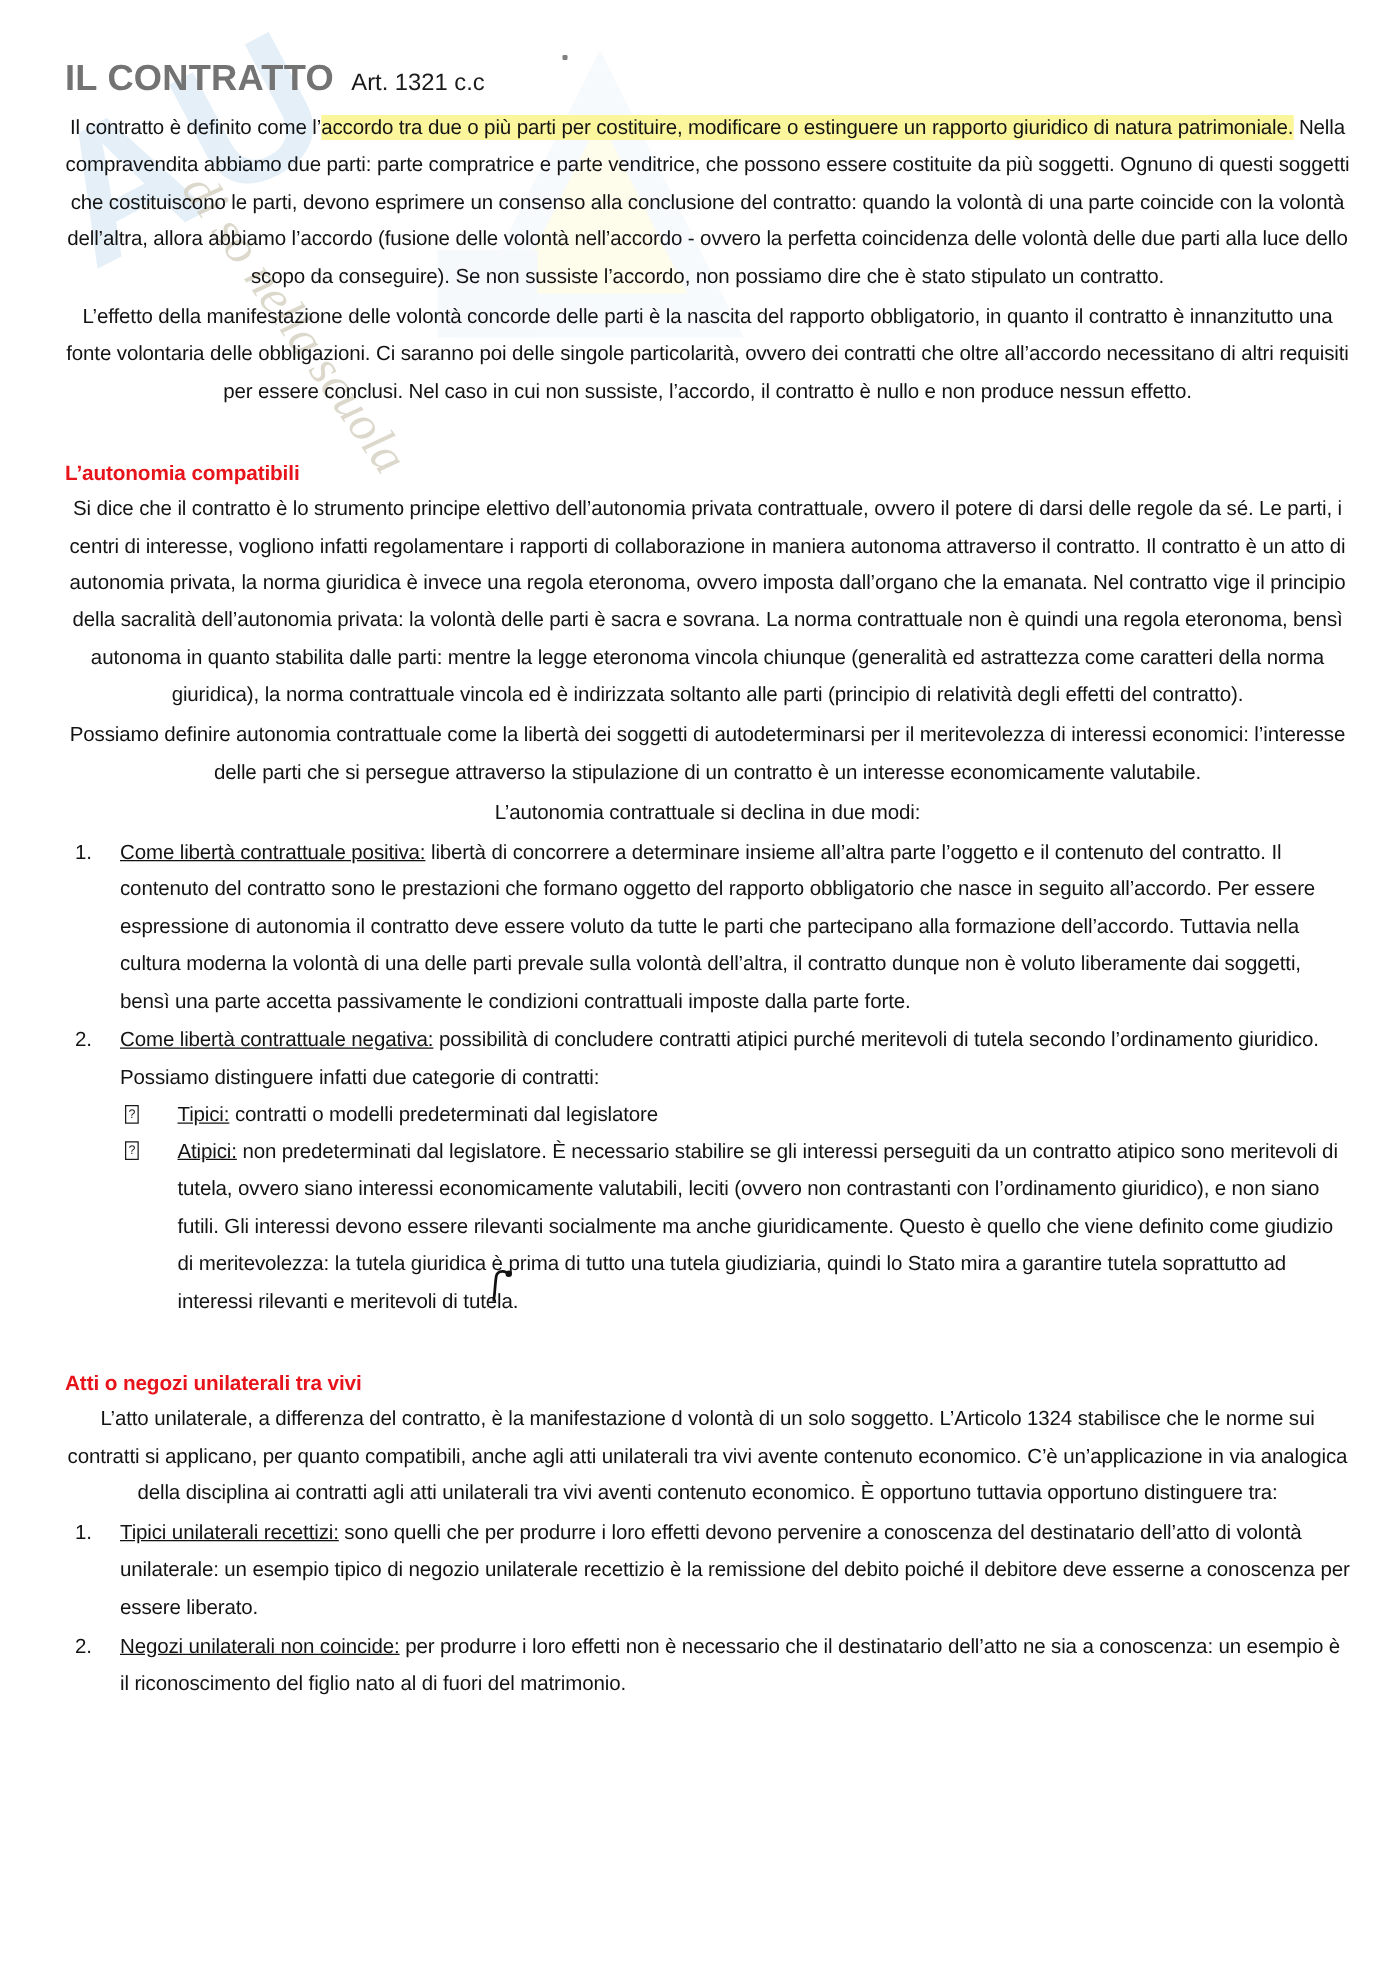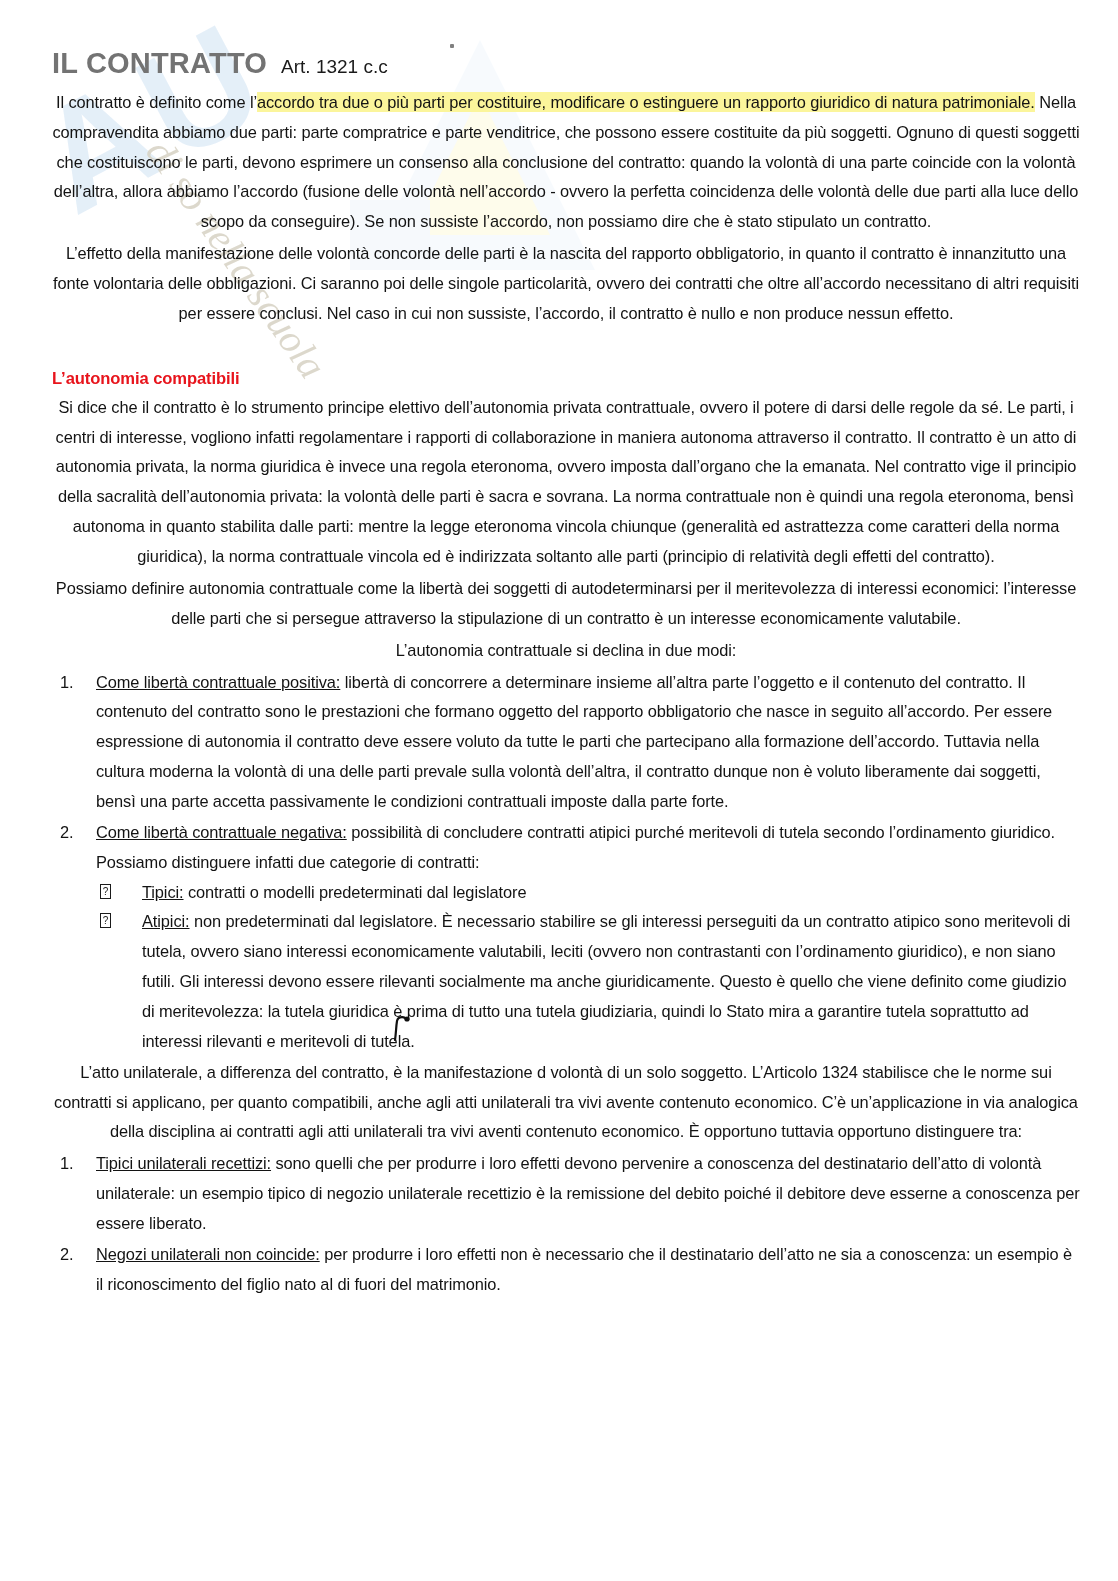--- a/index.html
+++ b/index.html
@@ -240,20 +240,21 @@
     <ol class="numlist">
       <li><span class="lead">Come libertà contrattuale positiva:</span><span> libertà di concorrere a determinare insieme all’altra parte l’oggetto e il contenuto del contratto. Il contenuto del contratto sono le prestazioni che formano oggetto del rapporto obbligatorio che nasce in seguito all’accordo. Per essere espressione di autonomia il contratto deve essere voluto da tutte le parti che partecipano alla formazione dell’accordo. Tuttavia nella cultura moderna la volontà di una delle parti prevale sulla volontà dell’altra, il contratto dunque non è voluto liberamente dai soggetti, bensì una parte accetta passivamente le condizioni contrattuali imposte dalla parte forte.</span></li>
       <li><span class="lead">Come libertà contrattuale negativa:</span><span> possibilità di concludere contratti atipici purché meritevoli di tutela secondo l’ordinamento giuridico. Possiamo distinguere infatti due categorie di contratti:</span>
         <ul class="sublist">
           <li><span class="tofu">?</span><span class="underline-term">Tipici:</span><span> contratti o modelli predeterminati dal legislatore</span></li>
           <li><span class="tofu">?</span><span class="underline-term">Atipici:</span><span> non predeterminati dal legislatore. È necessario stabilire se gli interessi perseguiti da un contratto atipico sono meritevoli di tutela, ovvero siano interessi economicamente valutabili, leciti (ovvero non contrastanti con l’ordinamento giuridico), e non siano futili. Gli interessi devono essere rilevanti socialmente ma anche giuridicamente. Questo è quello che viene definito come giudizio di meritevolezza: la tutela giuridica è prima di tutto una tutela giudiziaria, quindi lo Stato mira a garantire tutela soprattutto ad interessi rilevanti e meritevoli di tutela.</span></li>
         </ul>
       </li>
     </ol>
 
+    <h2 class="section spaced-top">Atti o negozi unilaterali tra vivi</h2>
 
     <p class="body">L’atto unilaterale, a differenza del contratto, è la manifestazione d volontà di un solo soggetto. L’Articolo 1324 stabilisce che le norme sui contratti si applicano, per quanto compatibili, anche agli atti unilaterali tra vivi avente contenuto economico. C’è un’applicazione in via analogica della disciplina ai contratti agli atti unilaterali tra vivi aventi contenuto economico. È opportuno tuttavia opportuno distinguere tra:</p>
 
     <ol class="numlist">
       <li><span class="lead">Tipici unilaterali recettizi:</span><span> sono quelli che per produrre i loro effetti devono pervenire a conoscenza del destinatario dell’atto di volontà unilaterale: un esempio tipico di negozio unilaterale recettizio è la remissione del debito poiché il debitore deve esserne a conoscenza per essere liberato.</span></li>
       <li><span class="lead">Negozi unilaterali non coincide:</span><span> per produrre i loro effetti non è necessario che il destinatario dell’atto ne sia a conoscenza: un esempio è il riconoscimento del figlio nato al di fuori del matrimonio.</span></li>
     </ol>
 
 
   </div>

